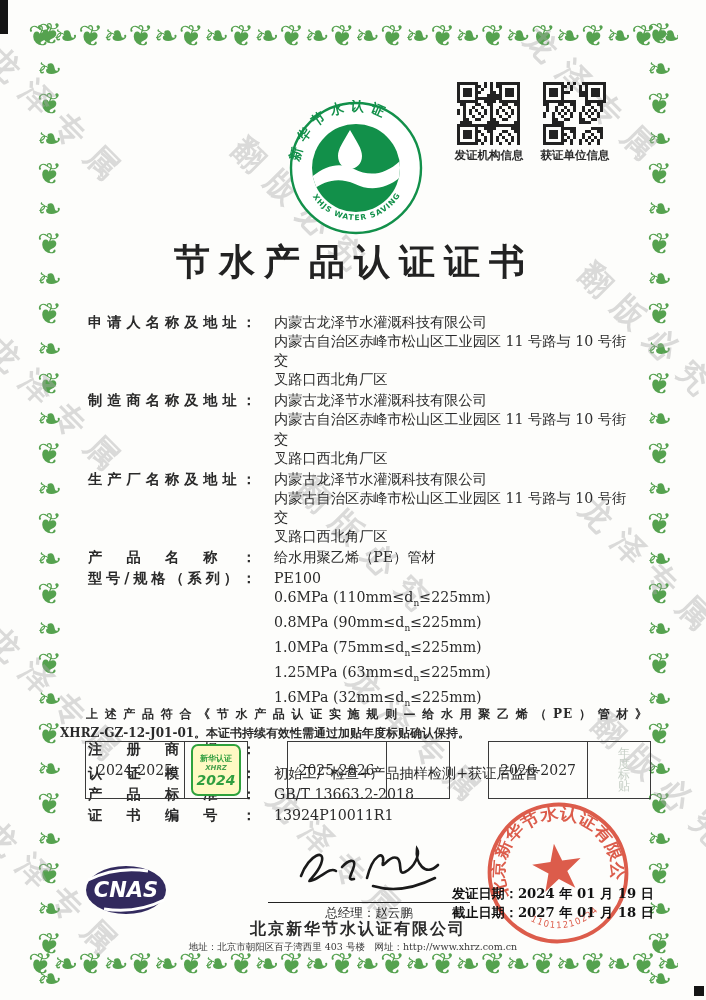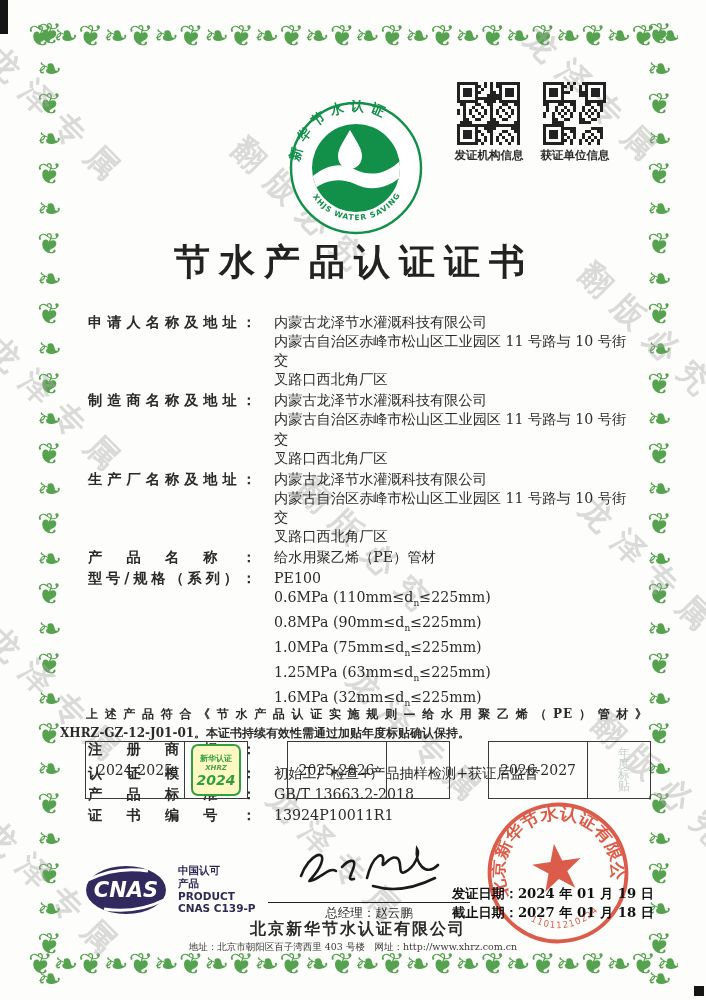--- a/index.html
+++ b/index.html
@@ -671,26 +671,20 @@
     </div>
 
   <div class="cnas-logo">
     <svg width="84" height="52" viewBox="0 0 84 52" xmlns="http://www.w3.org/2000/svg">
       <ellipse cx="42" cy="26" rx="40" ry="24" fill="#322a5e"></ellipse>
       <path d="M4,16 Q32,2 64,7" stroke="#ffffff" stroke-width="3" fill="none"></path>
       <path d="M20,45 Q52,50 80,36" stroke="#ffffff" stroke-width="3" fill="none"></path>
       <text x="42" y="33" text-anchor="middle" font-size="21" font-weight="800" font-style="italic" fill="#ffffff" font-family="DejaVu Sans, Liberation Sans, sans-serif">CNAS</text>
     </svg>
   </div>
-  <div class="cnas-caption">
-    <div>中国认可</div>
-    <div>产品</div>
-    <div>PRODUCT</div>
-    <div>CNAS C139-P</div>
-  </div>
 
   <div class="signature">
     <svg width="170" height="66" viewBox="0 0 170 66" xmlns="http://www.w3.org/2000/svg" stroke="#1a1a1a" stroke-width="2.6" fill="none" stroke-linecap="round">
       <path d="M18,40 C26,18 44,12 38,28 C33,41 20,48 30,44 C40,40 47,31 53,35"></path>
       <path d="M59,31 C65,24 73,22 71,30 C69,38 63,45 71,43"></path>
       <path d="M84,42 C90,18 102,14 100,26 C98,36 106,18 114,22 C120,25 114,40 122,36 C132,31 137,18 134,13 C132,26 142,42 155,29"></path>
       <path d="M90,50 C110,56 132,52 152,42"></path>
     </svg>
   </div>
   <div class="manager-line">总经理：赵云鹏</div>

